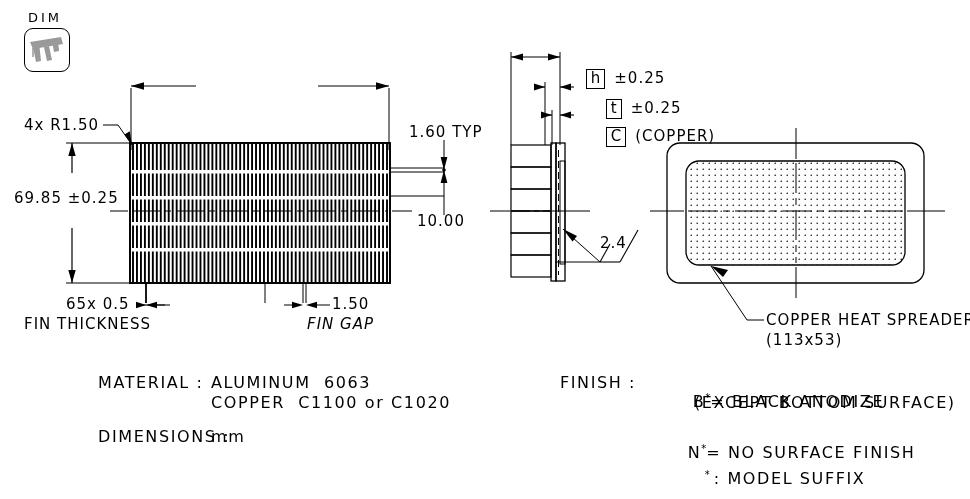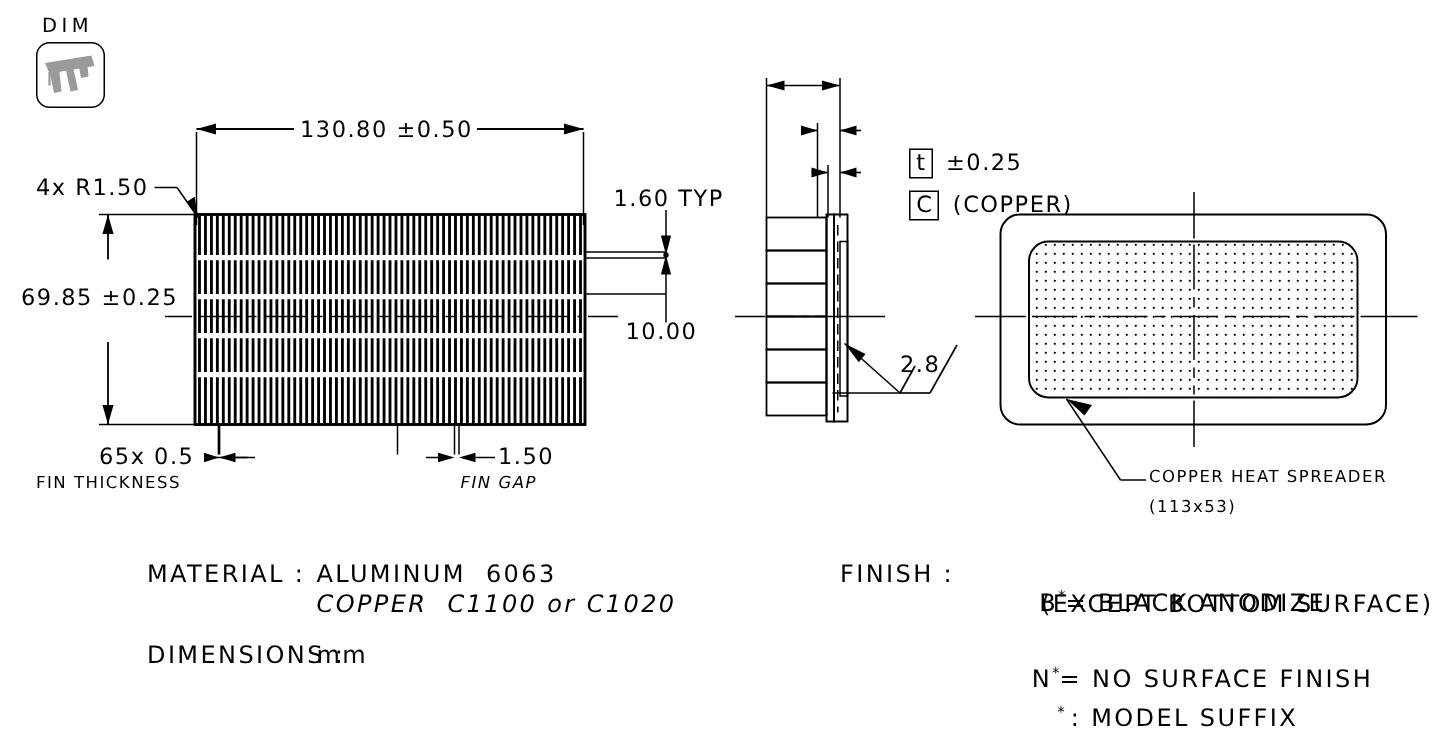--- a/index.html
+++ b/index.html
@@ -6,21 +6,21 @@
   html,body{margin:0;padding:0;background:#ffffff;}
   body{
     width:970px;height:499px;
     font-family:"DejaVu Sans","Liberation Sans",sans-serif;
     color:#000;overflow:hidden;position:relative;
   }
   #root{position:relative;width:950px;height:499px;}
   svg.layer{position:absolute;left:0;top:0;width:970px;height:499px;}
   .txt{position:absolute;white-space:pre;font-family:"DejaVu Sans","Liberation Sans",sans-serif;
        color:#000;letter-spacing:0.6px;}
-  .t15{font-size:11px;}
+  .t15{font-size:15px;}
   .t16{font-size:16px;}
   .dimlabel{font-size:15px;letter-spacing:1px;}
   .sup{font-size:10px;vertical-align:super;letter-spacing:0;}
   
   #dim-widget{position:absolute;left:20px;top:10px;width:62px;height:62px;}
   #dim-widget .dim-text{
     position:absolute;left:8px;top:0px;font-size:13px;letter-spacing:3px;color:#000;
   }
   #dim-widget .dim-box{
     position:absolute;left:4px;top:18px;width:44px;height:42px;
@@ -273,53 +273,55 @@
       </g>
 
       <g>
         <line x1="711" y1="266" x2="747" y2="320" stroke="#000" stroke-width="1"></line>
         <polygon points="711,266 723,277 728,270" fill="#000"></polygon>
         <line x1="747" y1="320" x2="764" y2="320" stroke="#000" stroke-width="1"></line>
       </g>
     </g>
   </svg>
 
-  <div class="txt dimlabel" style="left:200px;top:77px;">130.80 ±0.50</div>
 
   <div class="txt dimlabel" style="left:14px;top:189px;">69.85 ±0.25</div>
 
   <div class="txt dimlabel" style="left:24px;top:116px;">4x R1.50</div>
 
   <div class="txt dimlabel" style="left:409px;top:123px;">1.60 TYP</div>
 
   <div class="txt dimlabel" style="left:417px;top:212px;text-align:center;">10.00</div>
 
   <div class="txt dimlabel" style="left:46px;top:295px;margin-left:20px;">65x 0.5</div>
   <div class="txt t15" style="left:24px;top:315px;letter-spacing:1px;">FIN THICKNESS</div>
 
   <div class="txt dimlabel" style="left:332px;top:295px;">1.50</div>
   <div class="txt t15" style="left:307px;top:315px;letter-spacing:1px;font-style:italic;">FIN GAP</div>
 
+  <div class="txt" style="left:563px;top:49px;">
+    <span class="boxletter">h</span><span class="dimlabel" style="margin-left:9px;">±0.25</span>
+  </div>
 
   <div class="txt" style="left:583px;top:79px;">
     <span class="boxletter">t</span><span class="dimlabel" style="margin-left:9px;">±0.25</span>
   </div>
 
   <div class="txt" style="left:583px;top:107px;">
     <span class="boxletter">C</span><span class="dimlabel" style="margin-left:9px;">(COPPER)</span>
   </div>
 
-  <div class="txt dimlabel" style="left:600px;top:234px;">2.8</div>
+  <div class="txt dimlabel" style="left:600px;top:234px;">2.4</div>
 
   <div class="txt t15" style="left:766px;top:311px;letter-spacing:1px;">COPPER HEAT SPREADER</div>
   <div class="txt t15" style="left:766px;top:331px;letter-spacing:1px;">(113x53)</div>
 
   <div class="txt t16" style="left:98px;top:373px;letter-spacing:1.6px;">MATERIAL :</div>
   <div class="txt t16" style="left:211px;top:373px;letter-spacing:1.6px;">ALUMINUM  6063</div>
-  <div class="txt t16" style="left:211px;top:393px;letter-spacing:1.6px;font-style:italic;">COPPER  C1100 or C1020</div>
+  <div class="txt t16" style="left:211px;top:393px;letter-spacing:1.6px;">COPPER  C1100 or C1020</div>
   <div class="txt t16" style="left:98px;top:427px;letter-spacing:1.6px;">DIMENSIONS :</div>
   <div class="txt t16" style="left:211px;top:427px;letter-spacing:1.6px;">mm</div>
 
   <div class="txt t16" style="left:560px;top:373px;letter-spacing:1.6px;">FINISH :</div>
   <div class="txt t16" style="left:666px;top:373px;letter-spacing:1.6px;">
     <span>B</span><span class="sup">*</span><span>= BLACK ANODIZE</span>
   </div>
   <div class="txt t16" style="left:694px;top:393px;letter-spacing:1.6px;">(EXCEPT BOTTOM SURFACE)</div>
   <div class="txt t16" style="left:661px;top:424px;letter-spacing:1.6px;">
     <span>N</span><span class="sup">*</span><span>= NO SURFACE FINISH</span>

